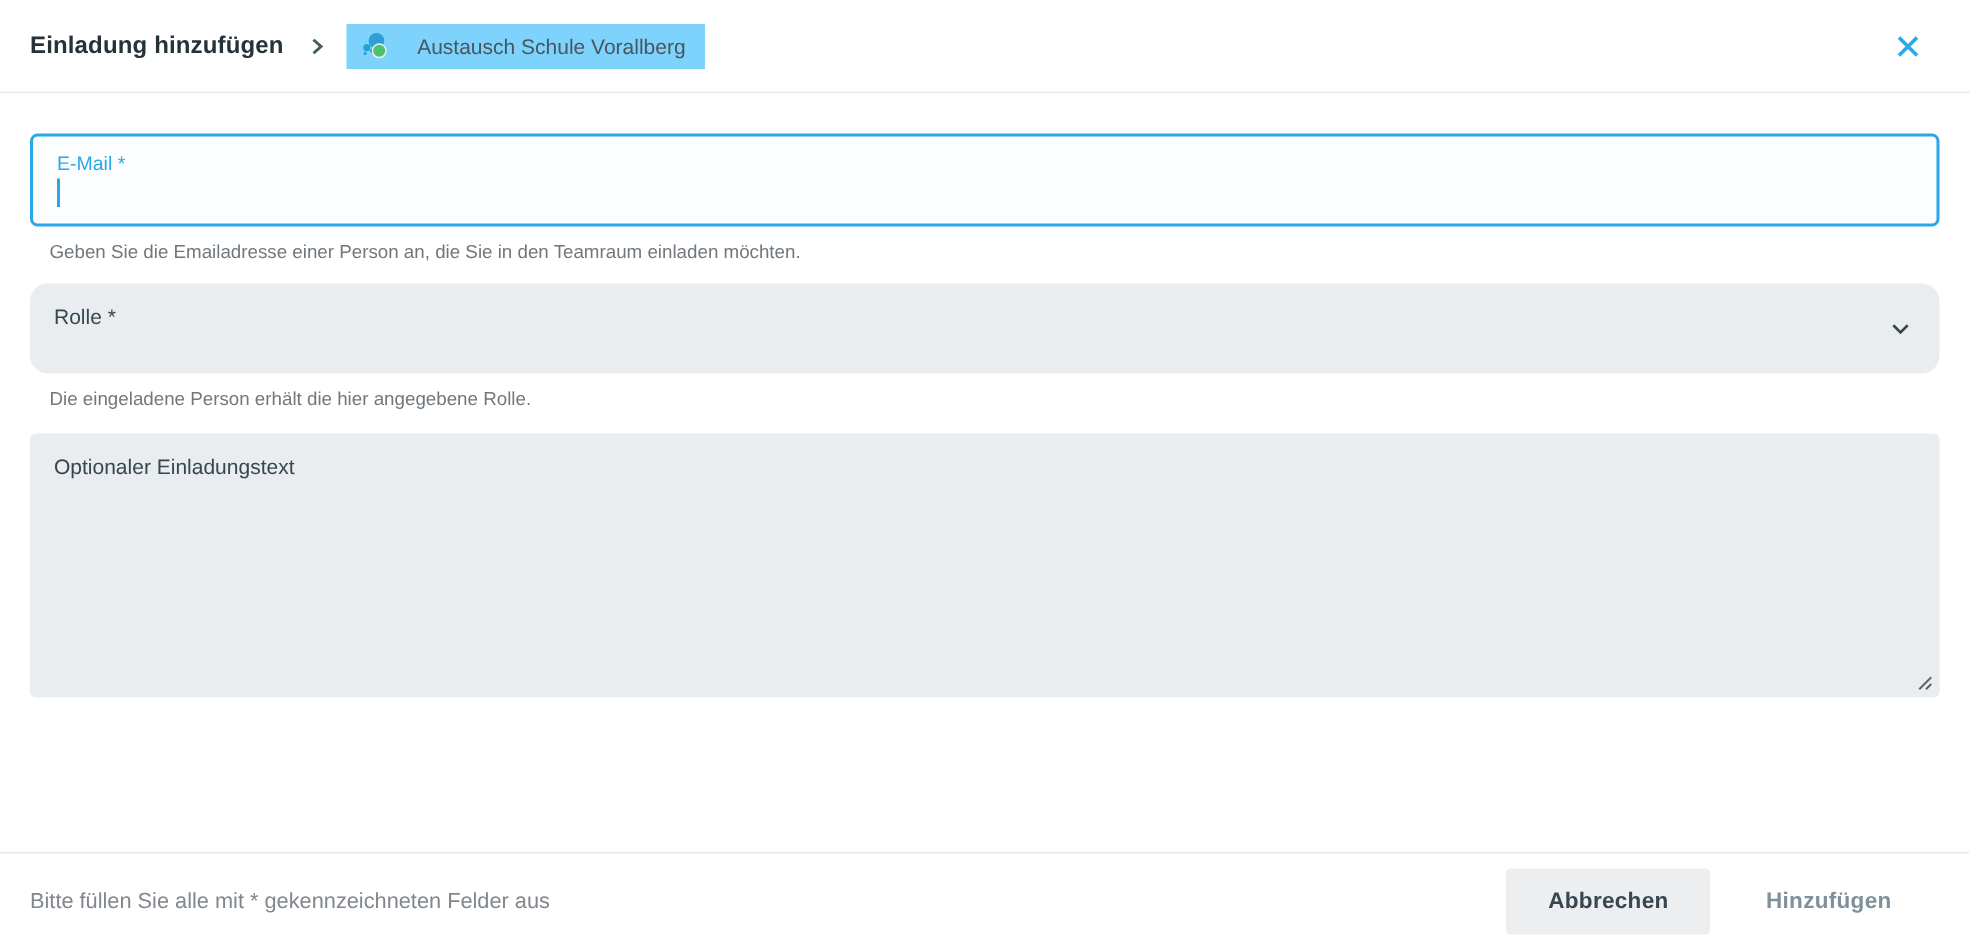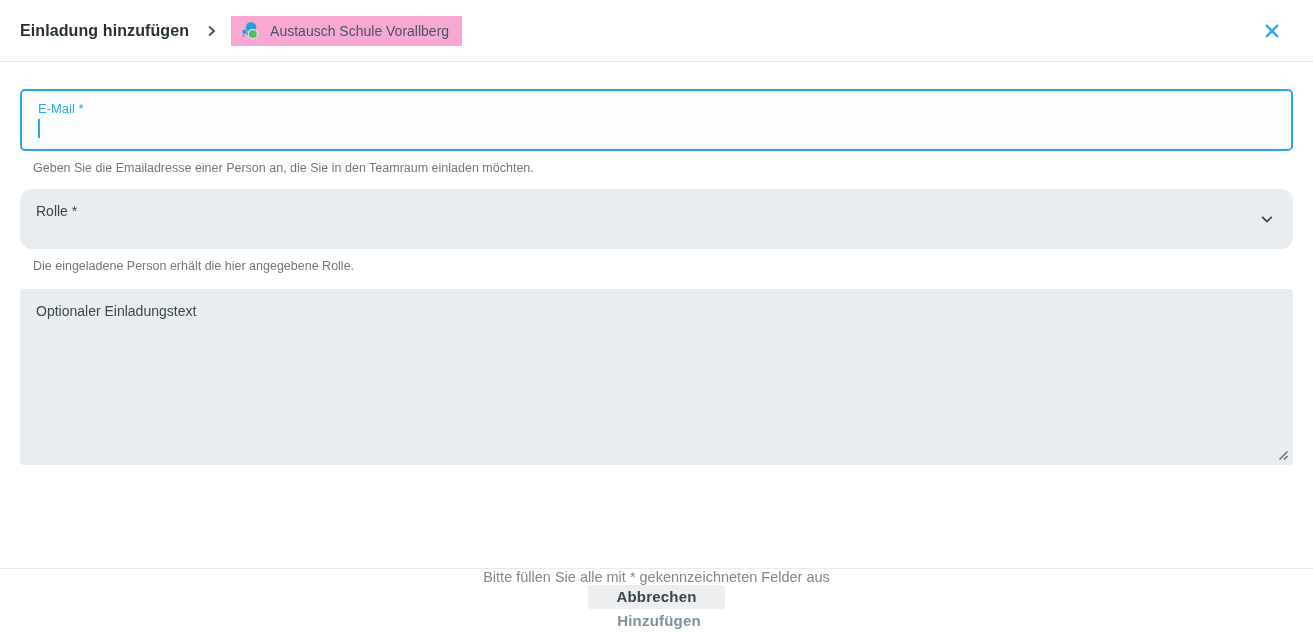--- a/index.html
+++ b/index.html
@@ -23,22 +23,22 @@
   .dialog-title {
     font-size: 16px;
     font-weight: bold;
     color: #263238;
     letter-spacing: .1px;
   }
   .crumb-chevron { margin: 0 10px 0 12px; display: flex; align-items: center; }
   .team-chip {
     display: flex;
     align-items: center;
-    gap: 11px;
-    background: #f9a8d4;
+    gap: 19px;
+    background: #7dd3fc;
     height: 30px;
     padding: 0 13px 0 9px;
     font-size: 14px;
     color: #4a5560;
     cursor: default;
   }
   .team-chip .chip-icon { display: flex; align-items: center; }
   .header-spacer { flex: 1; }
   .close-btn {
     background: none;
@@ -149,21 +149,20 @@
   
   .dialog-footer {
     position: absolute;
     left: 0; right: 0; bottom: 0;
     height: 64px;
     border-top: 1px solid #e7e9eb;
     background: #ffffff;
     display: flex;
     align-items: center;
     padding: 0 20px;
-    flex-direction: column;
   }
   .required-note {
     font-size: 14.5px;
     color: #81878c;
   }
   .footer-spacer { flex: 1; }
   .btn {
     font-family: "Liberation Sans", "DejaVu Sans", sans-serif;
     font-size: 15px;
     font-weight: 600;

